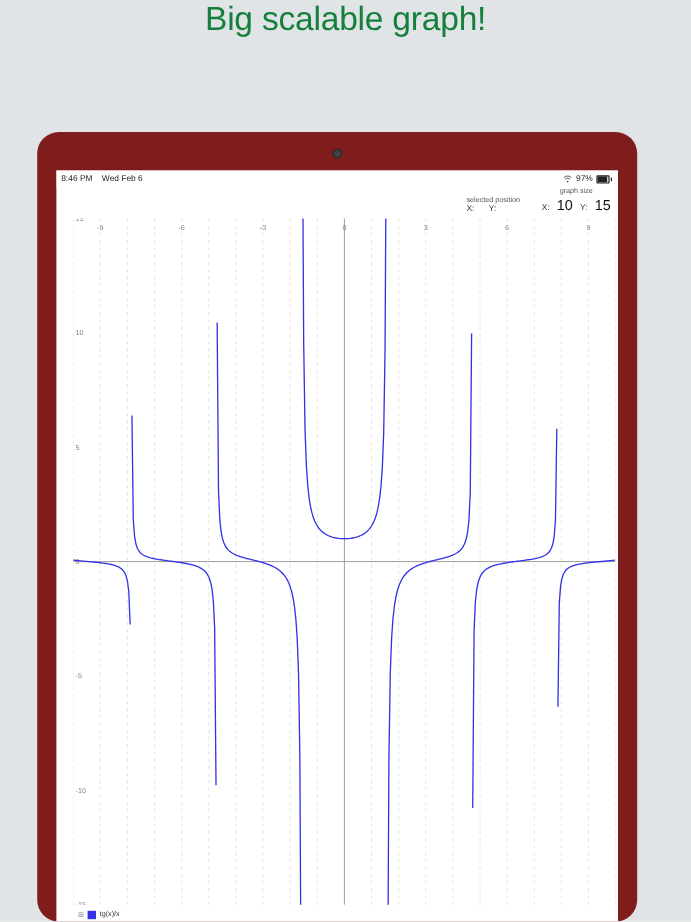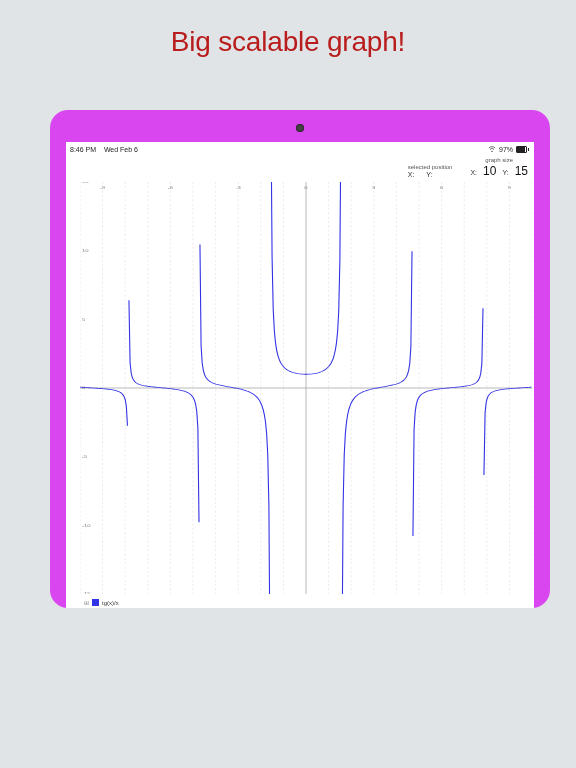--- a/index.html
+++ b/index.html
@@ -13,33 +13,32 @@
   }
   .page {
     width: 576px;
     height: 768px;
     position: relative;
     box-sizing: border-box;
   }
   .headline {
     width: 100%;
     text-align: center;
-    padding-top: 26px;
     font-size: 28px;
     font-weight: 400;
-    color: #b91c1c;
+    color: #15803d;
     letter-spacing: -0.2px;
   }
   .device-frame {
     position: absolute;
-    left: 50px;
+    left: 31px;
     top: 110px;
     width: 500px;
-    height: 498px;
-    background: #d946ef;
+    height: 658px;
+    background: #7f1d1d;
     border-radius: 18px;
     box-shadow: inset 0 0 2px rgba(255,255,255,0.05);
     box-sizing: border-box;
   }
   .camera {
     position: absolute;
     top: 14px;
     left: 50%;
     transform: translateX(-50%);
     width: 8px;

